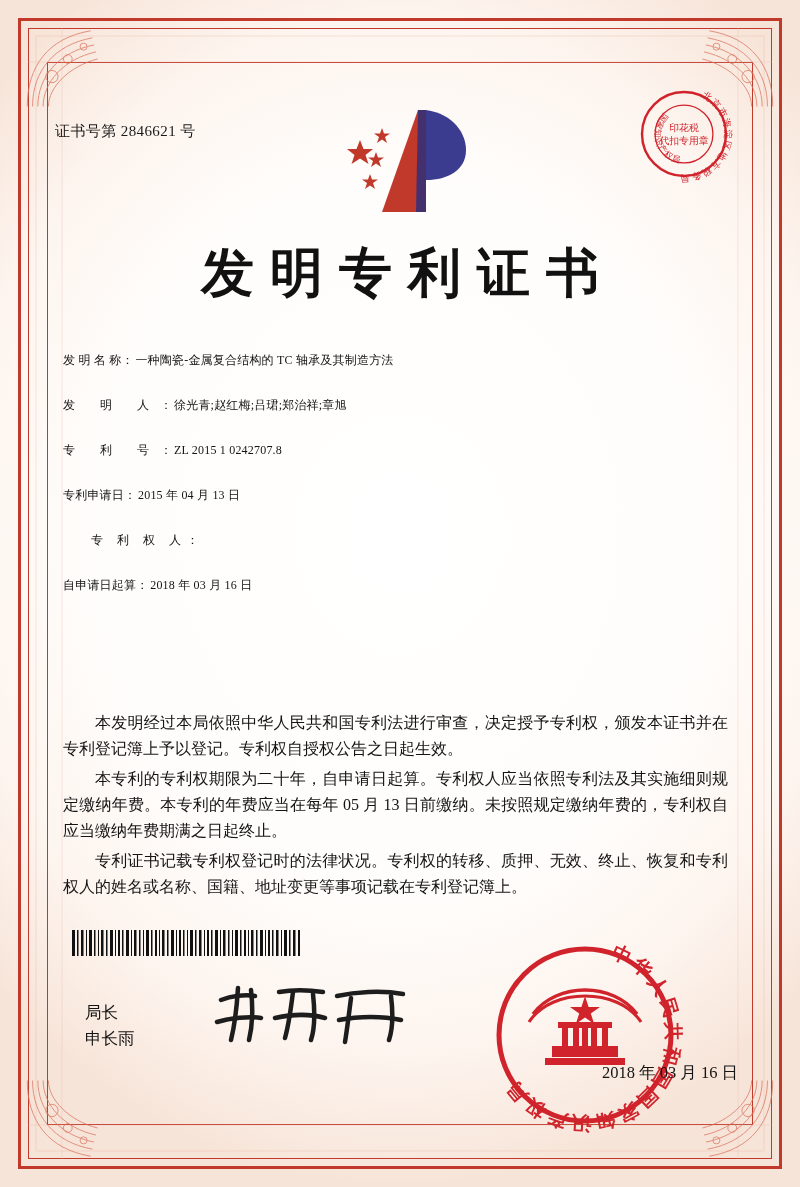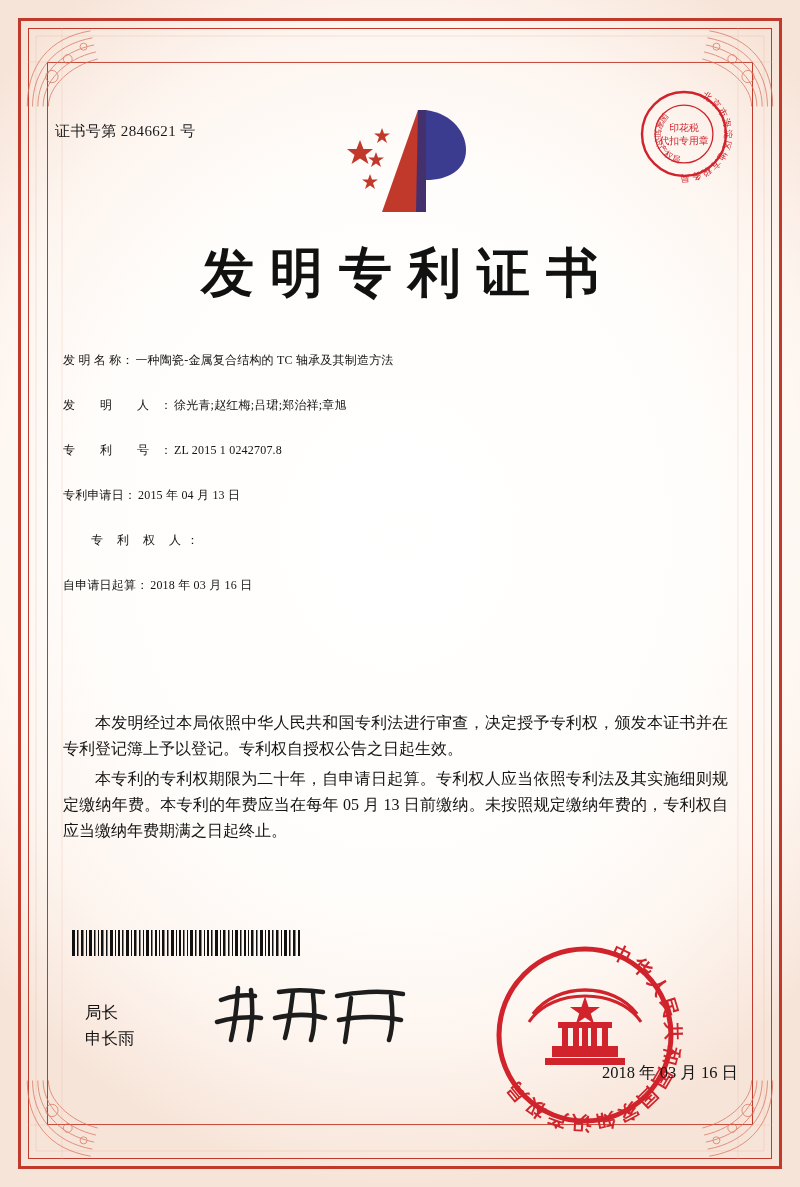--- a/index.html
+++ b/index.html
@@ -336,20 +336,21 @@
       <div class="field-row">
         <span class="field-label">自申请日起算</span>
         <span class="field-sep">：</span>
         <span class="field-value">2018 年 03 月 16 日</span>
       </div>
     </div>
 
     <div class="paragraphs">
       <p>本发明经过本局依照中华人民共和国专利法进行审查，决定授予专利权，颁发本证书并在专利登记簿上予以登记。专利权自授权公告之日起生效。</p>
       <p>本专利的专利权期限为二十年，自申请日起算。专利权人应当依照专利法及其实施细则规定缴纳年费。本专利的年费应当在每年 05 月 13 日前缴纳。未按照规定缴纳年费的，专利权自应当缴纳年费期满之日起终止。</p>
+      <p>专利证书记载专利权登记时的法律状况。专利权的转移、质押、无效、终止、恢复和专利权人的姓名或名称、国籍、地址变更等事项记载在专利登记簿上。</p>
     </div>
 
     <div class="barcode">
       <svg viewBox="0 0 228 26" preserveAspectRatio="none">
         <g fill="#111">
           <rect x="0" y="0" width="3" height="26"></rect>
             <rect x="5" y="0" width="1.5" height="26"></rect>
           <rect x="9" y="0" width="2.5" height="26"></rect>
             <rect x="14" y="0" width="1" height="26"></rect>
           <rect x="17" y="0" width="3" height="26"></rect>

